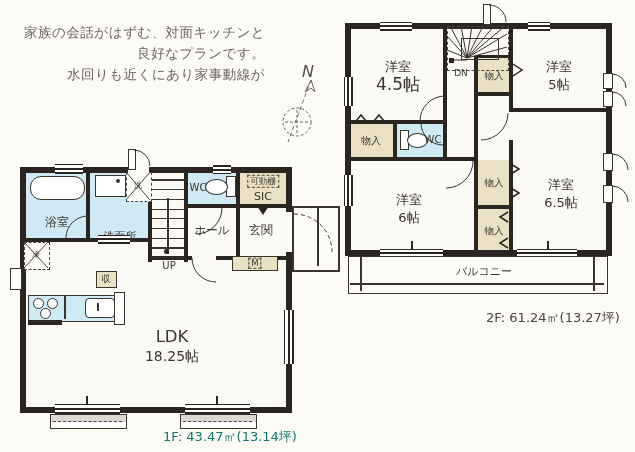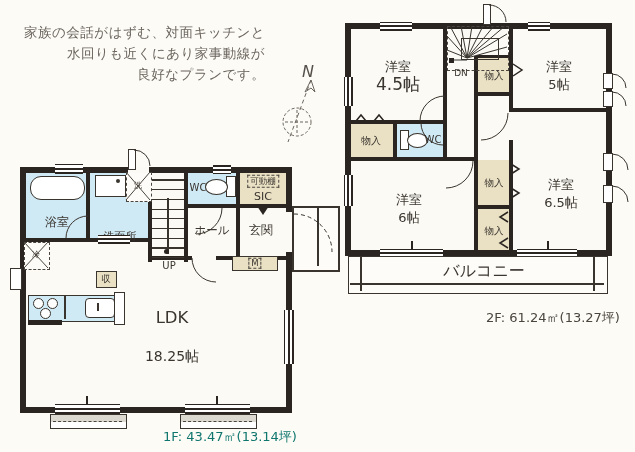--- a/index.html
+++ b/index.html
@@ -25,22 +25,22 @@
   .desc-line{white-space:nowrap;font-size:13.5px;letter-spacing:0.5px;color:#6b655e;line-height:21px;}
   svg{position:absolute;left:0;top:0;overflow:visible;}
 </style>
 </head>
 <body>
 
 <div id="canvas">
 
   <div class="abs" style="left:24px;top:22px;">
     <div class="desc-line">家族の会話がはずむ、対面キッチンと</div>
+    <div class="desc-line">良好なプランです。</div>
     <div class="desc-line">水回りも近くにあり家事動線が</div>
-    <div class="desc-line">良好なプランです。</div>
   </div>
 
   <div class="lbl" style="left:308px;top:72px;font-size:16px;font-style:italic;color:#55504a;">N</div>
   <svg width="635" height="452">
     <line x1="311" y1="80" x2="288" y2="142" stroke="#6b655e" stroke-width="1" stroke-dasharray="4 3"></line>
     <polygon points="311,80 305,92 311,88 315,92" fill="none" stroke="#6b655e" stroke-width="1"></polygon>
     <circle cx="297" cy="122" r="14" fill="none" stroke="#6b655e" stroke-width="1" stroke-dasharray="3 2"></circle>
     <line x1="285" y1="122" x2="309" y2="122" stroke="#6b655e" stroke-width="1" stroke-dasharray="3 2"></line>
     <line x1="297" y1="110" x2="297" y2="134" stroke="#6b655e" stroke-width="1" stroke-dasharray="3 2"></line>
   </svg>
@@ -87,21 +87,21 @@
     <div class="lbl" style="left:57px;top:222px;font-size:12px;">浴室</div>
     <div class="lbl" style="left:120px;top:236px;font-size:11px;">洗面所</div>
     <div class="lbl" style="left:198px;top:188px;font-size:10px;">WC</div>
     <div class="lbl" style="left:263px;top:181px;font-size:8.5px;border:1px dashed #4a453e;padding:1px 2px;">可動棚</div>
     <div class="lbl" style="left:263px;top:196px;font-size:11px;">SIC</div>
     <div class="tri-down" style="left:257px;top:206px;"></div>
     <div class="lbl" style="left:212px;top:231px;font-size:11.5px;">ホール</div>
     <div class="lbl" style="left:261px;top:230px;font-size:12px;">玄関</div>
     <div class="lbl" style="left:138px;top:186px;font-size:8px;background:#fdfcf8;padding:0 1px;">洗</div>
     <div class="lbl" style="left:36px;top:255px;font-size:8px;background:#fdfcf8;padding:0 1px;">冷</div>
-    <div class="lbl" style="left:172px;top:318px;font-size:16.5px;">LDK</div>
+    <div class="lbl" style="left:172px;top:337px;font-size:16.5px;">LDK</div>
     <div class="lbl" style="left:172px;top:356px;font-size:14px;">18.25帖</div>
 
     <div class="outline beige" style="left:96px;top:271px;width:19px;height:15px;"></div>
     <div class="lbl" style="left:106px;top:279px;font-size:9.5px;">収</div>
     <div class="outline beige" style="left:232px;top:256px;width:44px;height:13px;border-width:1px;"></div>
     <div class="lbl" style="left:255px;top:263px;font-size:8.5px;border:1px dashed #4a453e;padding:0 2px;">M</div>
 
     <div class="outline water" style="left:28px;top:295px;width:88px;height:25px;"></div>
     <div class="abs" style="left:64px;top:296px;width:1.5px;height:23px;background:#39342e;"></div>
     <div class="outline" style="left:33px;top:298px;width:9px;height:9px;border-radius:50%;border-width:1.2px;"></div>
@@ -222,21 +222,21 @@
     <div class="outline" style="left:603px;top:73px;width:8px;height:14px;border-width:1.2px;"></div>
     <div class="outline" style="left:603px;top:91px;width:8px;height:14px;border-width:1.2px;"></div>
     <div class="outline" style="left:603px;top:153px;width:8px;height:16px;border-width:1.2px;"></div>
     <div class="outline" style="left:603px;top:185px;width:8px;height:16px;border-width:1.2px;"></div>
     <div class="outline" style="left:483px;top:4px;width:6px;height:19px;border-width:1.2px;"></div>
 
     <div class="outline" style="left:348px;top:256px;width:258px;height:36px;border-width:1.5px;background:#fdfcf8;"></div>
     <div class="abs" style="left:350px;top:283px;width:254px;height:1.5px;background:#39342e;"></div>
     <div class="abs" style="left:360px;top:257px;width:1.5px;height:34px;background:#39342e;"></div>
     <div class="abs" style="left:593px;top:257px;width:1.5px;height:34px;background:#39342e;"></div>
-    <div class="lbl" style="left:484px;top:271px;font-size:16px;">バルコニー</div>
+    <div class="lbl" style="left:484px;top:271px;font-size:11px;">バルコニー</div>
 
     <div class="lbl" style="left:553px;top:317px;font-size:13px;color:#4a453e;">2F: 61.24㎡(13.27坪)</div>
 
     <svg width="635" height="452">
       <path d="M445,96 A25,25 0 0 0 420,121" fill="none" stroke="#39342e" stroke-width="1"></path>
       <path d="M481,140 A27,27 0 0 0 508,113" fill="none" stroke="#39342e" stroke-width="1"></path>
       <path d="M473,161 A27,27 0 0 1 446,188" fill="none" stroke="#39342e" stroke-width="1"></path>
       <path d="M443,145 A22,22 0 0 1 421,123" fill="none" stroke="#39342e" stroke-width="1"></path>
       <path d="M612,74 A14,14 0 0 1 626,88" fill="none" stroke="#39342e" stroke-width="1"></path>
       <path d="M612,92 A14,14 0 0 1 626,106" fill="none" stroke="#39342e" stroke-width="1"></path>

